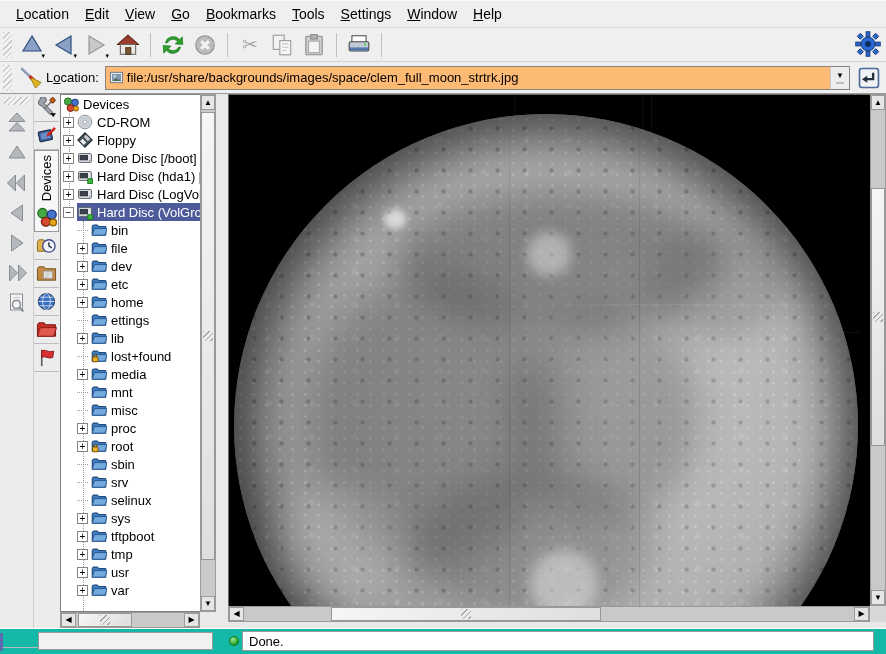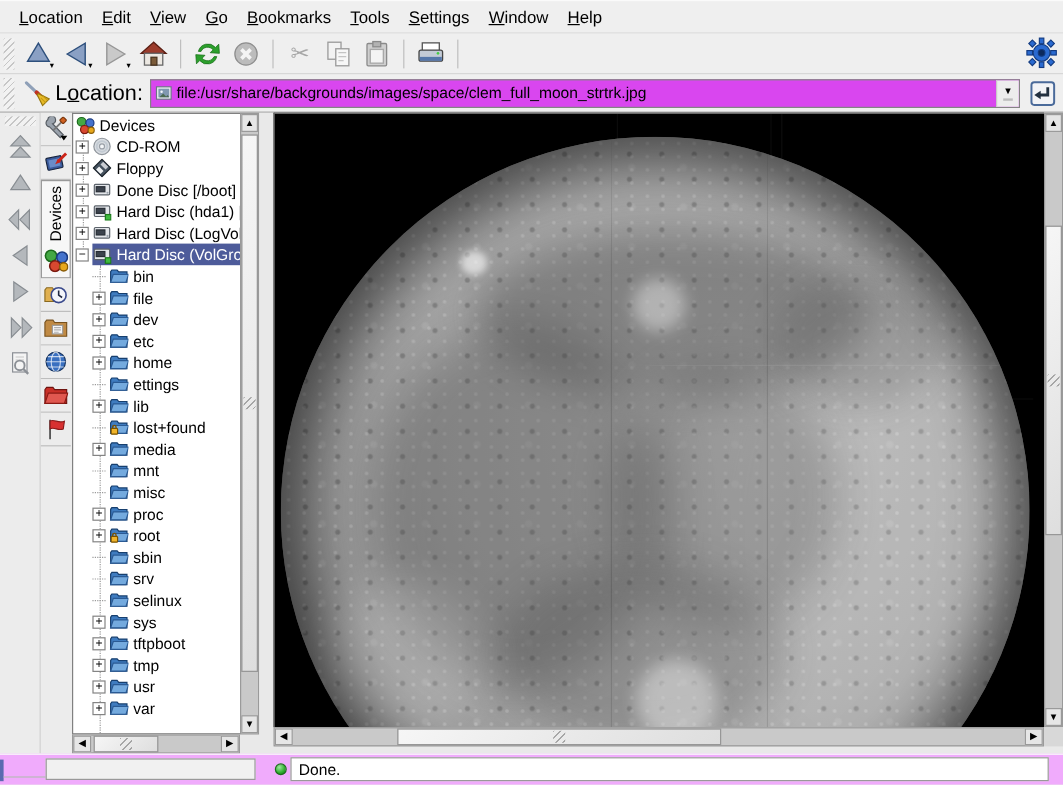--- a/index.html
+++ b/index.html
@@ -26,22 +26,22 @@
   .tbtn { position:relative; width:30px; height:30px; display:flex; align-items:center;
     justify-content:center; margin:0 1px; border:1px solid transparent; }
   .tbtn svg { width:24px; height:24px; }
   .tsep { width:1px; height:24px; background:#bfbfbf; margin:0 6px; }
   .dd { position:absolute; right:1px; bottom:0px; font-size:7px; line-height:7px; color:#000; }
   .gearbtn { position:absolute; right:4px; top:2px; width:28px; height:28px;
     display:flex; align-items:center; justify-content:center; }
   .scissors { font-size:19px; color:#a6a6a6; }
 
   
-  .loclabel { font-size:18px; margin-right:6px; white-space:nowrap; }
-  .combo { flex:1; height:24px; background:#d946ef; border:1px solid #848484;
+  .loclabel { font-size:13px; margin-right:6px; white-space:nowrap; }
+  .combo { flex:1; height:24px; background:#fdba74; border:1px solid #848484;
     display:flex; align-items:center; padding-left:3px; position:relative; margin-right:6px; }
   .combo input { flex:1; border:none; outline:none; font-size:13px;
     font-family:"Liberation Sans", sans-serif; height:20px; background:transparent; padding-left:3px; }
   .combo-arrow { width:19px; height:22px; background:#ededed; border-left:1px solid #c9c9c9;
     display:flex; flex-direction:column; align-items:center; justify-content:center; gap:2px; }
   .combo-arrow .tri { font-size:8px; line-height:8px; }
   .combo-arrow .bar { width:8px; height:2px; background:#bdbdbd; }
   .gobtn { width:26px; height:26px; margin-right:4px; display:flex; align-items:center; justify-content:center; }
 
   
@@ -116,21 +116,21 @@
   .m-b3 { left:293px; top:118px; width:44px;  height:44px;  background:#fff; opacity:.38; filter:blur(6px); }
   .m-b4 { left:150px; top:95px;  width:22px;  height:20px;  background:#fff; opacity:.6;  filter:blur(3px); }
   .m-b5 { left:40px;  top:370px; width:130px; height:130px; background:#fff; opacity:.16; filter:blur(18px); }
   .m-sv { border-radius:0; top:0; bottom:0; width:1px; background:rgba(0,0,0,.12); }
   .m-sh { border-radius:0; left:300px; top:190px; width:324px; height:1px; background:rgba(255,255,255,.08); }
 
   .corner { position:absolute; left:870px; top:512px; width:16px; height:16px; background:#d8d8d8; }
 
   
   .statusbar { position:absolute; left:0; top:628px; width:886px; height:26px;
-    background:#f0abfc; border-top:1px solid #fbfbfb;text-align:right; }
+    background:#14b8a6; border-top:1px solid #fbfbfb;text-align:right; }
   .st-handle { position:absolute; left:0; top:4px; width:3px; height:18px; background:#5a6ab0; }
   .st-line { position:absolute; left:3px; top:18px; width:102px; height:1px; background:#b8b8b8; }
   .st-progress { position:absolute; left:38px; top:3px; width:175px; height:18px;
     background:#f1f1f1; border:1px solid #999; }
   .led { position:absolute; left:229px; top:7px; width:10px; height:10px; border-radius:50%;
     background:radial-gradient(circle at 35% 30%, #9fe89f, #2fae2f 60%, #187518); border:1px solid #1c6e1c; }
   .st-msg { position:absolute; left:242px; top:2px; width:632px; height:20px;
     background:#fff; border:1px solid #999; font-size:13px; display:flex; align-items:center; padding-left:6px; }
 </style>
 </head>

